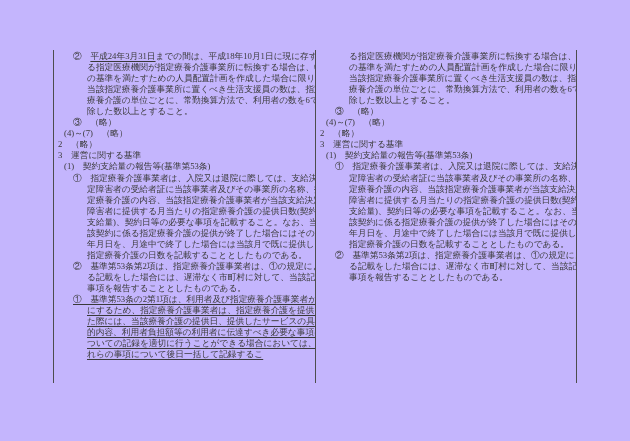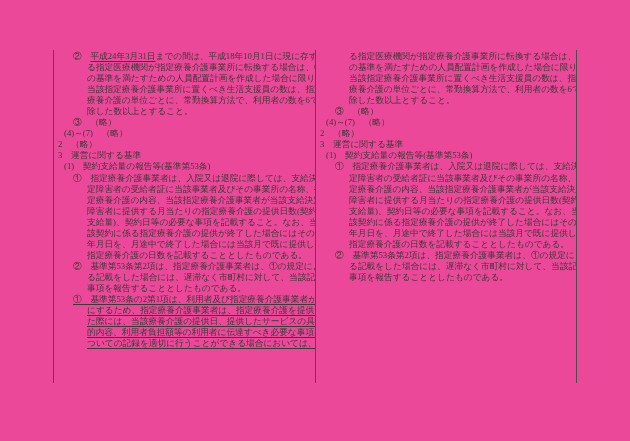--- a/index.html
+++ b/index.html
@@ -39,21 +39,21 @@
   .ind-3{padding-left:30px;}
   .u{
     text-decoration:underline;
     text-decoration-thickness:0.8px;
     text-underline-offset:1.5px;
   }
 </style>
 </head>
 <body>
 
-<div class="page" style="background: #ec4899; color: rgb(58, 58, 58);">
+<div class="page" style="background: #c4b5fd; color: rgb(58, 58, 58);">
   <div class="cmp-table">
     <div class="col" id="col-left" style="border-color: rgb(77, 77, 77);">
         <div class="line ind-2"><span>②　</span><span class="u">平成24年3月31日</span><span>までの間は、平成18年10月1日に現に存す</span></div>
         <div class="line ind-3"><span>る指定医療機関が指定療養介護事業所に転換する場合は、①</span></div>
         <div class="line ind-3"><span>の基準を満たすための人員配置計画を作成した場合に限り、</span></div>
         <div class="line ind-3"><span>当該指定療養介護事業所に置くべき生活支援員の数は、指定</span></div>
         <div class="line ind-3"><span>療養介護の単位ごとに、常勤換算方法で、利用者の数を6で</span></div>
         <div class="line ind-3"><span>除した数以上とすること。</span></div>
         <div class="line ind-2"><span>③　（略）</span></div>
         <div class="line ind-1"><span>(4)～(7)　（略）</span></div>
@@ -69,20 +69,21 @@
         <div class="line ind-3"><span>年月日を、月途中で終了した場合には当該月で既に提供した</span></div>
         <div class="line ind-3"><span>指定療養介護の日数を記載することとしたものである。</span></div>
         <div class="line ind-2"><span>②　基準第53条第2項は、指定療養介護事業者は、①の規定によ</span></div>
         <div class="line ind-3"><span>る記載をした場合には、遅滞なく市町村に対して、当該記載</span></div>
         <div class="line ind-3"><span>事項を報告することとしたものである。</span></div>
         <div class="line ind-2"><span class="u">①　基準第53条の2第1項は、利用者及び指定療養介護事業者が、</span></div>
         <div class="line ind-3"><span class="u">にするため、指定療養介護事業者は、指定療養介護を提供し</span></div>
         <div class="line ind-3"><span class="u">た際には、当該療養介護の提供日、提供したサービスの具体</span></div>
         <div class="line ind-3"><span class="u">的内容、利用者負担額等の利用者に伝達すべき必要な事項に</span></div>
         <div class="line ind-3"><span class="u">ついての記録を適切に行うことができる場合においては、こ</span></div>
+        <div class="line ind-3"><span class="u">れらの事項について後日一括して記録するこ</span></div>
       </div>
     <div class="col col-right" id="col-right" style="border-color: rgb(77, 77, 77);">
         <div class="line ind-3"><span>る指定医療機関が指定療養介護事業所に転換する場合は、①</span></div>
         <div class="line ind-3"><span>の基準を満たすための人員配置計画を作成した場合に限り、</span></div>
         <div class="line ind-3"><span>当該指定療養介護事業所に置くべき生活支援員の数は、指定</span></div>
         <div class="line ind-3"><span>療養介護の単位ごとに、常勤換算方法で、利用者の数を6で</span></div>
         <div class="line ind-3"><span>除した数以上とすること。</span></div>
         <div class="line ind-2"><span>③　（略）</span></div>
         <div class="line ind-1"><span>(4)～(7)　（略）</span></div>
         <div class="line ind-0"><span>2　（略）</span></div>

